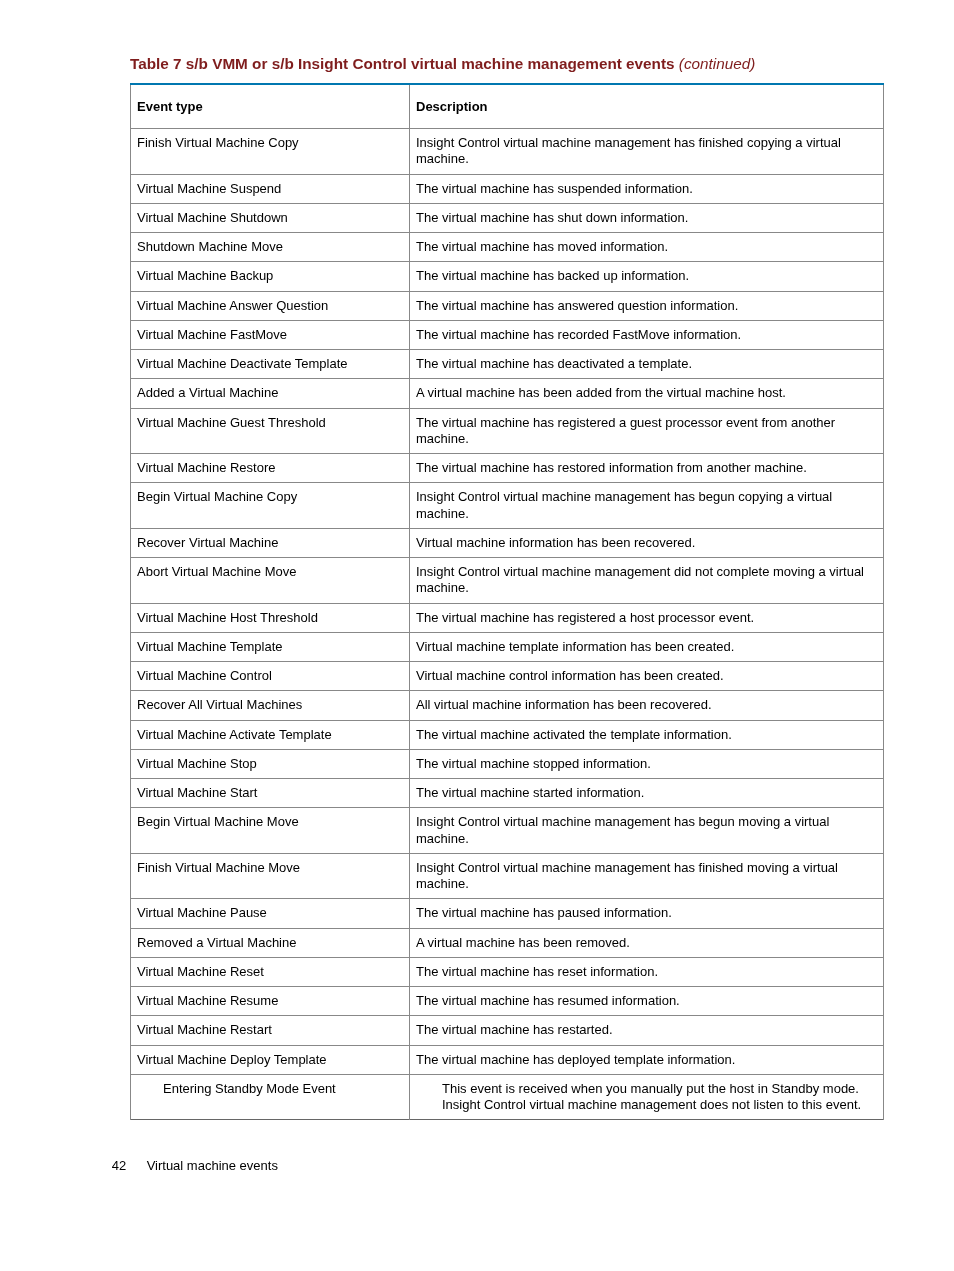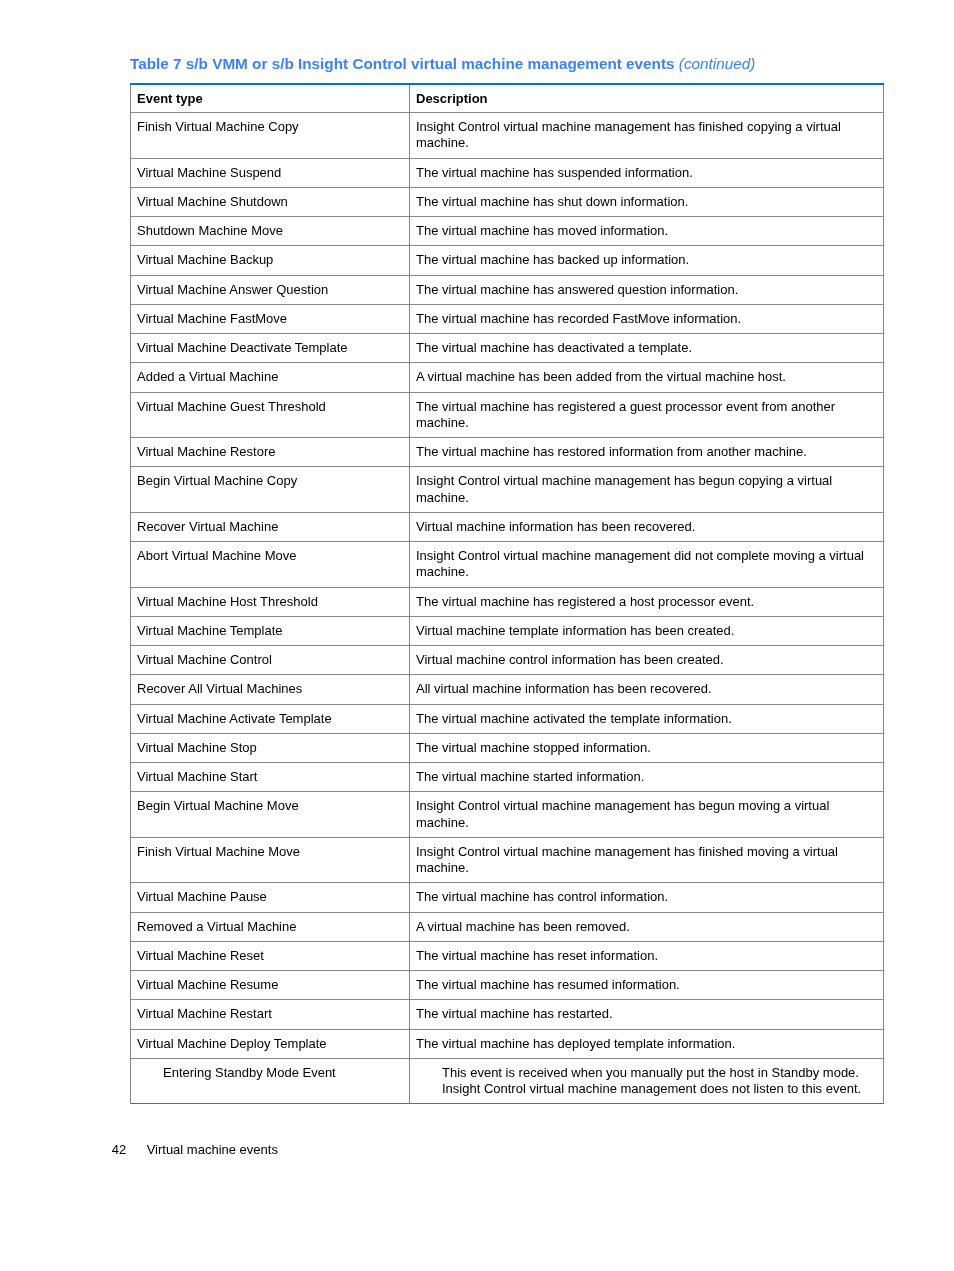--- a/index.html
+++ b/index.html
@@ -8,41 +8,41 @@
     font-family: Arial, Helvetica, sans-serif;
     font-size: 13.2px;
     color: #000;
     width: 954px;
     box-sizing: border-box;
     background: #fff;
   }
   .title {
     font-family: Arial, Helvetica, sans-serif;
     font-weight: bold;
-    color: #3b82f6;
+    color: #7f1d1d;
     font-size: 15.3px;
     margin: 10px 0 10px 35px;
   }
   .title .cont {
     font-weight: normal;
     font-style: italic;
   }
   table {
     border-collapse: collapse;
     width: 100%;
     margin-left: 35px;
     width: calc(100% - 35px);
     border-top: 2.5px solid #0077b0;
     border-bottom: 1px solid #666;
   }
   th {
     text-align: left;
     font-weight: bold;
     font-size: 13px;
-    padding: 6px 6px;
+    padding: 14px 6px;
     border-right: 1px solid #888;
     border-bottom: 1px solid #888;
     vertical-align: top;
   }
   th:last-child, td:last-child {
     border-right: 1px solid #888;
     margin-top: 11px;
   }
   th:first-child, td:first-child {
     border-left: 1px solid #888;
@@ -172,21 +172,21 @@
       <tr>
         <td>Begin Virtual Machine Move</td>
         <td>Insight Control virtual machine management has begun moving a virtual machine.</td>
       </tr>
       <tr>
         <td>Finish Virtual Machine Move</td>
         <td>Insight Control virtual machine management has finished moving a virtual machine.</td>
       </tr>
       <tr>
         <td>Virtual Machine Pause</td>
-        <td>The virtual machine has control information.</td>
+        <td>The virtual machine has paused information.</td>
       </tr>
       <tr>
         <td>Removed a Virtual Machine</td>
         <td>A virtual machine has been removed.</td>
       </tr>
       <tr>
         <td>Virtual Machine Reset</td>
         <td>The virtual machine has reset information.</td>
       </tr>
       <tr>

